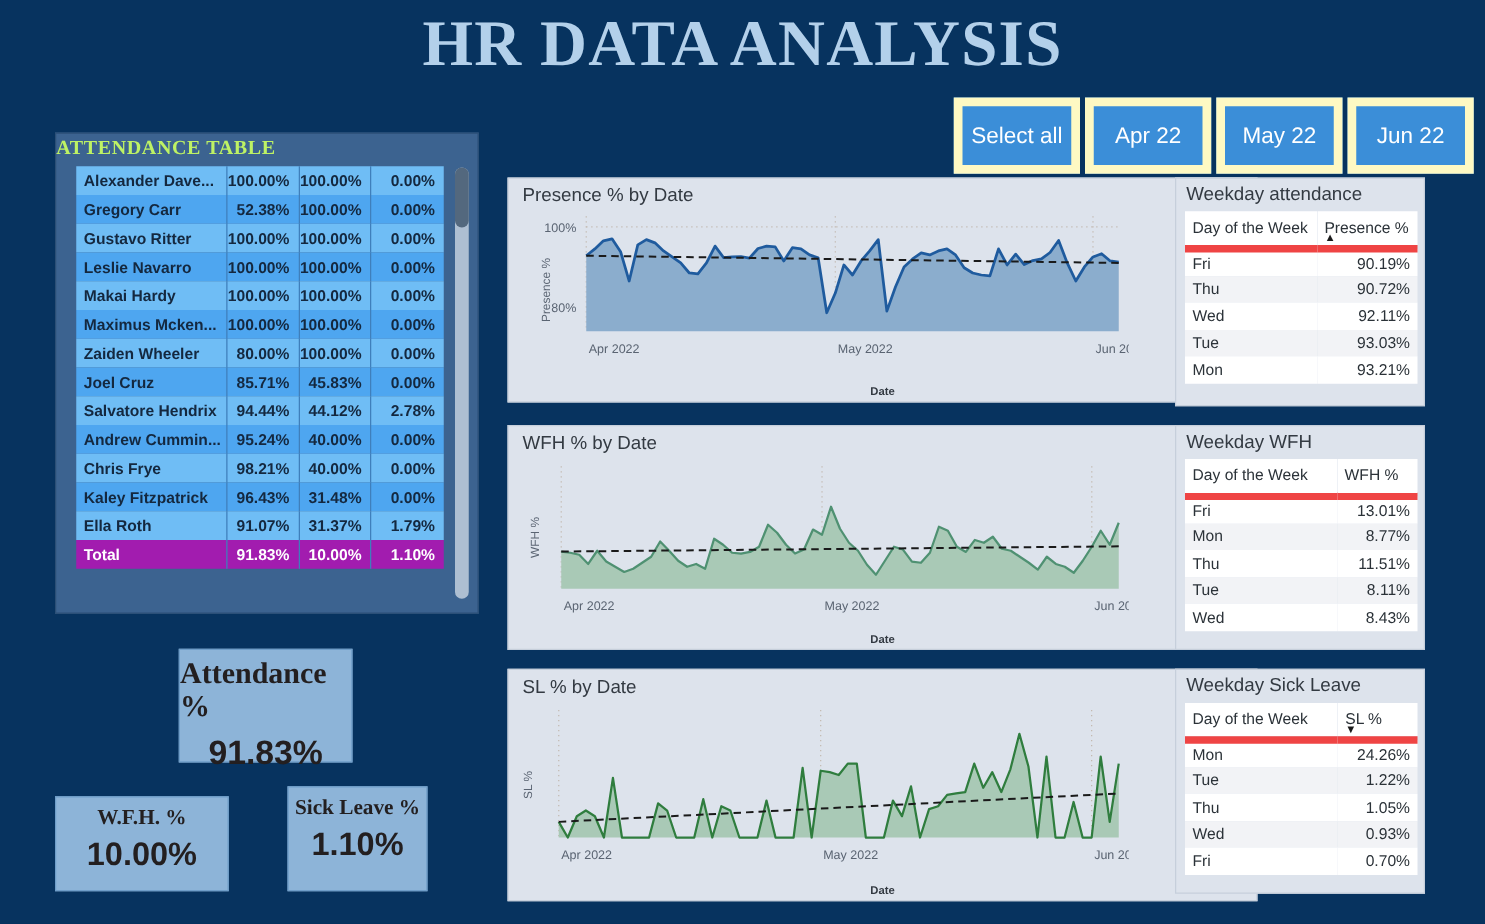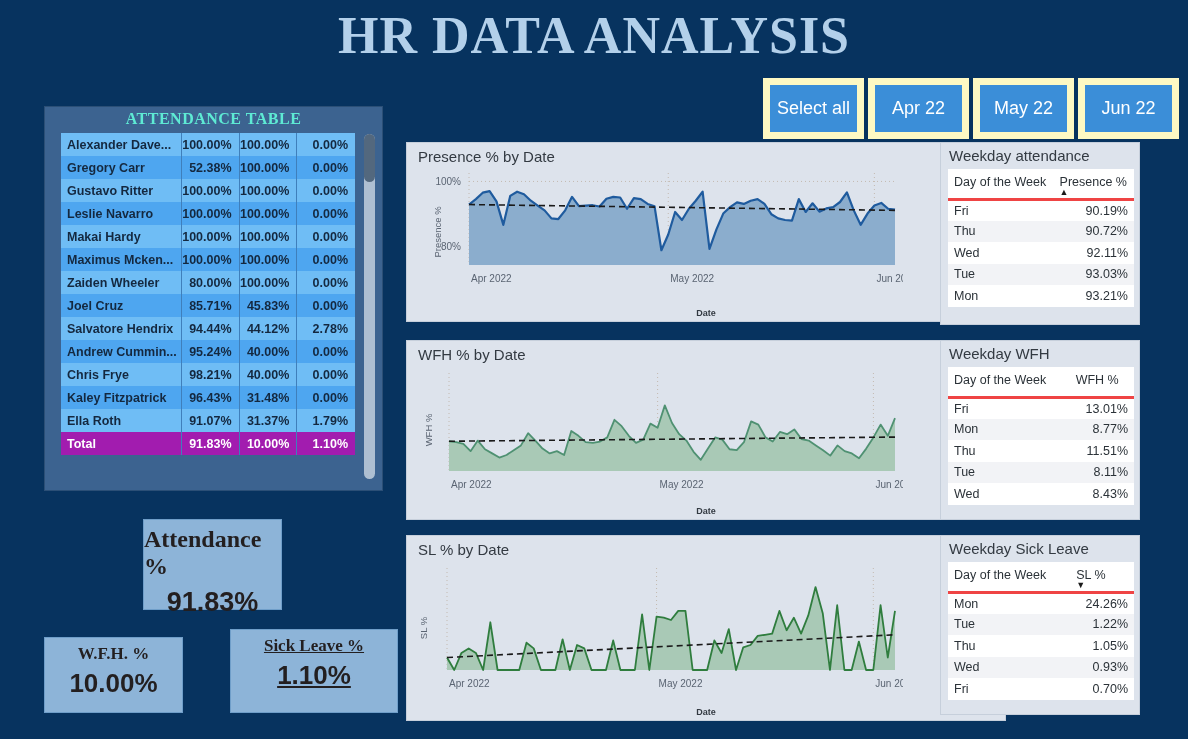--- a/index.html
+++ b/index.html
@@ -35,23 +35,23 @@
   }
 
   
   .att-panel {
     position: absolute; left: 44px; top: 106px;
     width: 339px; height: 385px;
     background: #3c6390;
     border: 1px solid #2b4f76;
   }
   .att-title {
-    height: 24px; line-height: 24px; text-align: center;
+    height: 24px; line-height: 24px; 
     font-family: "Liberation Serif", serif; font-weight: bold;
-    font-size: 16px; color: #5eead4; letter-spacing: .5px;
+    font-size: 16px; color: #bef264; letter-spacing: .5px;
   }
   .att-grid {
     position: absolute; left: 4px; top: 26px; width: 306px;
   }
   .att-head {
     display: flex; background: #3c6390; color: #ffffff;
     font-size: 13.5px; height: 32px;
     border-bottom: 1px solid #5b87b8;
   }
   .att-head .c { display: flex; align-items: center; justify-content: center; position: relative; }
@@ -95,21 +95,21 @@
   .kpi .label {
     font-family: "Liberation Serif", serif; font-weight: bold;
     font-size: 24px; margin-top: 6px;
   }
   .kpi .value {
     font-family: "Liberation Sans", sans-serif; font-weight: bold;
     font-size: 27px; margin-top: 7px;
   }
   #kpi-attendance { left: 143px; top: 519px; width: 139px; height: 91px; }
   #kpi-wfh        { left: 44px;  top: 637px; width: 139px; height: 76px; }
-  #kpi-sick       { left: 230px; top: 629px; width: 168px; height: 84px; text-decoration: underline; }
+  #kpi-sick       { left: 230px; top: 629px; width: 112px; height: 84px; }
   #kpi-wfh .label, #kpi-sick .label { font-size: 17px; }
   #kpi-wfh .value, #kpi-sick .value { font-size: 26px; margin-top: 4px; }
 
   
   .chart-panel {
     position: absolute; left: 406px; width: 600px;
     background: #dde3ec;
     border: 1px solid #c6cfdb;
   }
   #chart-presence { top: 142px; height: 180px; }
@@ -146,21 +146,21 @@
     position: absolute; left: 8px; top: 4px;
     font-size: 15px; color: #333a42;
   }
   .wk-table {
     position: absolute; left: 7px; top: 26px; width: 186px;
     border-collapse: collapse;
     font-size: 12.5px; color: #2b3238;
   }
   .wk-table th {
     font-weight: normal; background: #ffffff;
-    border-bottom: 3px solid #ef4444;
+    border-bottom: 6px solid #ef4444;
     height: 30px; padding: 0 6px; vertical-align: top; position: relative;
   }
   .wk-table th.day { text-align: left; padding-top: 6px; }
   .wk-table th.val { text-align: left; padding-top: 6px; }
   .wk-sort {
     position: absolute; left: 6px; bottom: 1px;
     font-size: 9px; line-height: 9px; color: #1a1a1a;
   }
   .wk-table td { height: 21.5px; padding: 0 6px; }
   .wk-table td.day { text-align: left; }

